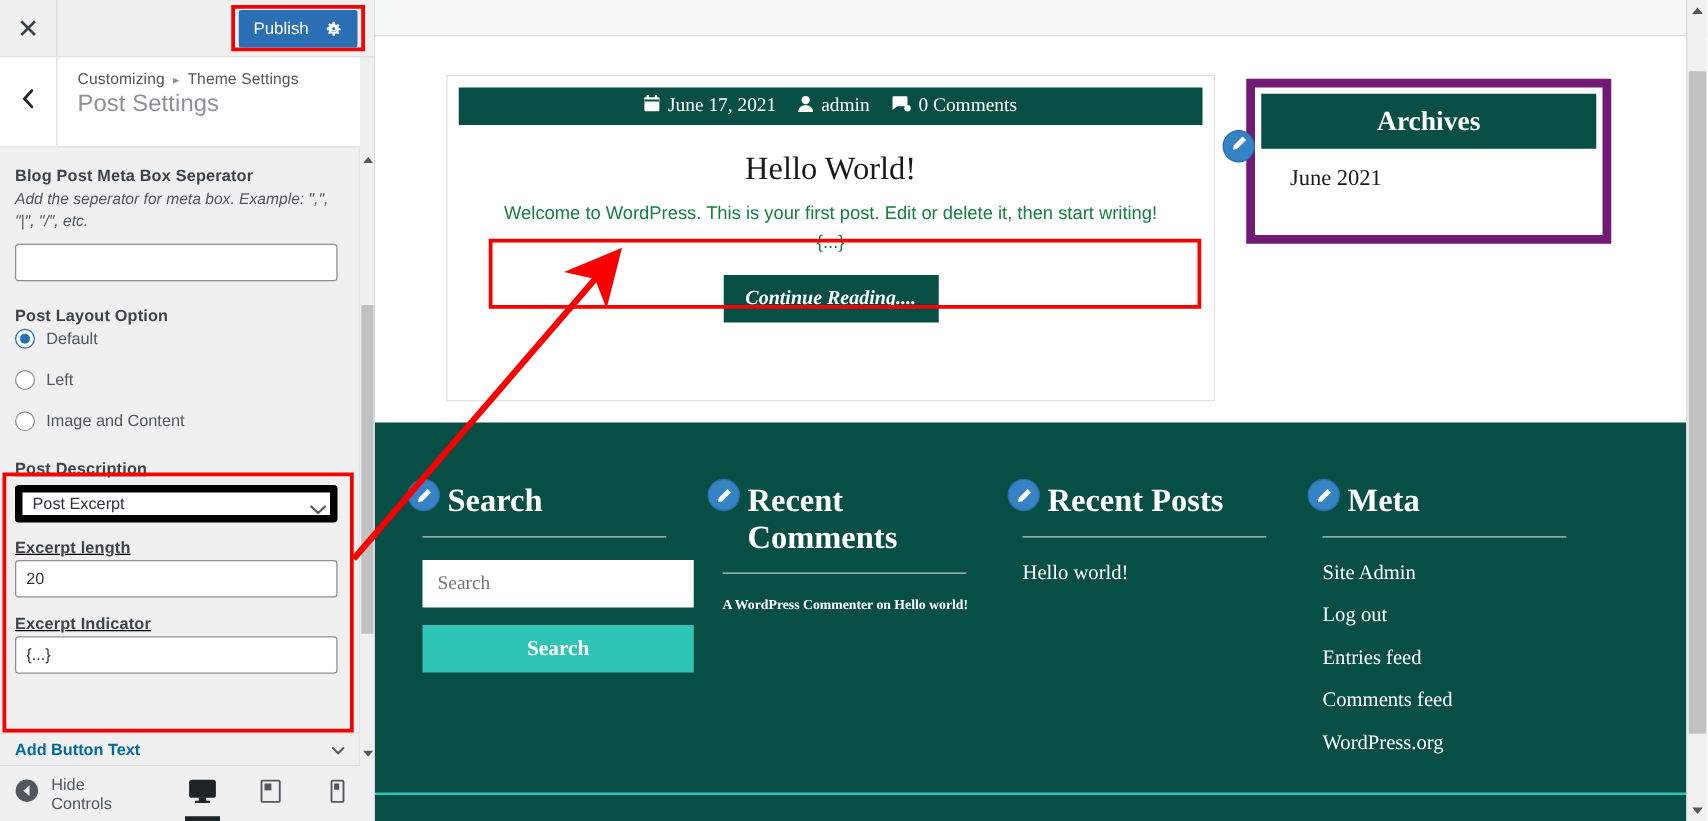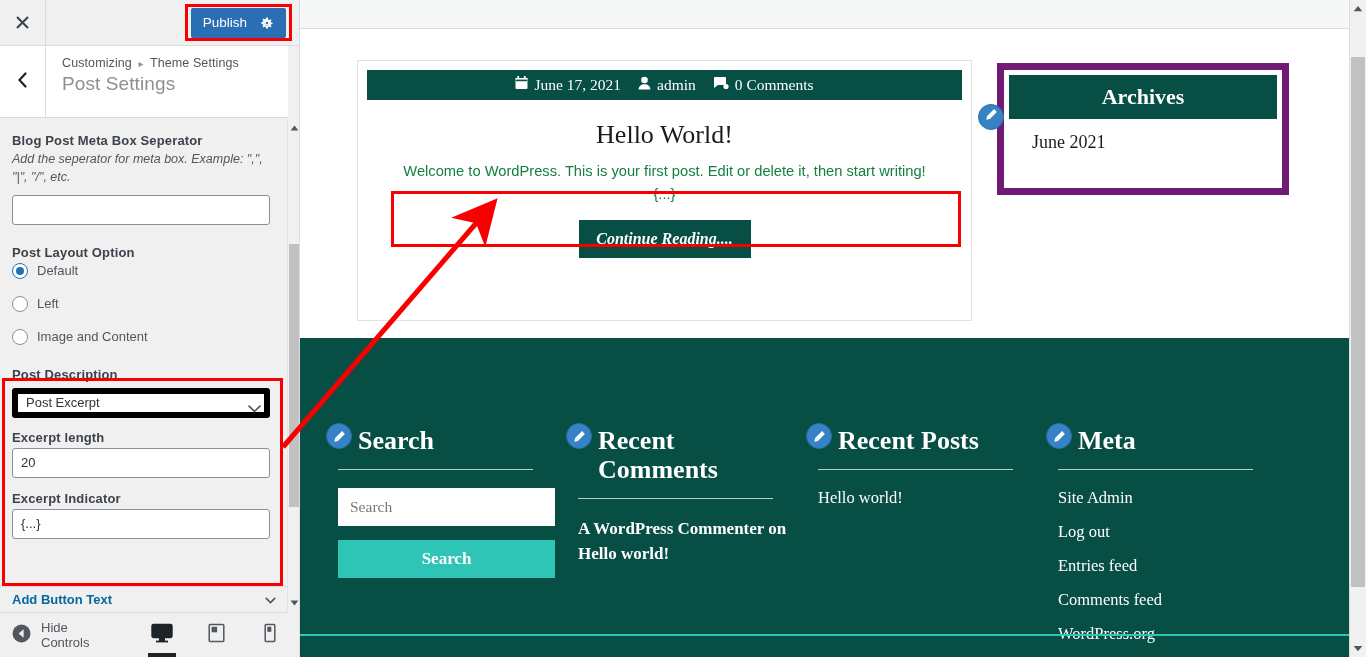--- a/index.html
+++ b/index.html
@@ -249,21 +249,21 @@
 
   
   .site-footer {
     position: absolute; left: 0; top: 308px; width: 1050px; height: 319px;
     background: #074e45;
   }
   .footer-cols {
     position: absolute; left: 38px; top: 48px;
     width: 980px; display: flex; gap: 0;
   }
-  .fcol { width: 240px; position: relative; margin-top: 40px; }
+  .fcol { width: 240px; position: relative; }
   .fcol.c2 { width: 240px; }
   .fw-title {
     display: flex; align-items: flex-start; gap: 0;
     color: #fff; font-family: "Liberation Serif", serif;
     font-size: 26px; font-weight: bold; line-height: 1.12;
     position: relative; padding-left: 20px;
   }
   .pencil {
     position: absolute; left: -12px; top: -3px;
     width: 26px; height: 26px; border-radius: 50%;
@@ -283,21 +283,21 @@
   }
   .search-input::placeholder { color: #777; }
   .search-btn {
     display: block; width: 217px; height: 38px; margin-top: 14px;
     background: #2ec4b6; color: #fff; border: none; cursor: pointer;
     font-family: "Liberation Serif", serif; font-size: 17px; font-weight: bold;
   }
   .fw-text {
     margin-top: 18px; color: #fff;
     font-family: "Liberation Serif", serif;
-    font-size: 17px; font-weight: bold; line-height: 1.45;
+    font-size: 11px; font-weight: bold; line-height: 1.45;
     max-width: 212px;
   }
   .fw-list { list-style: none; margin-top: 18px; }
   .fw-list li { margin-bottom: 14px; }
   .fw-list a, .fw-link {
     color: #fff; text-decoration: none;
     font-family: "Liberation Serif", serif; font-size: 16.5px;
     cursor: pointer;
   }
   .footer-rule {
@@ -390,21 +390,21 @@
         <div class="radio-row">
           <span class="radio-dot"></span>
           <span class="radio-label">Left</span>
         </div>
         <div class="radio-row">
           <span class="radio-dot"></span>
           <span class="radio-label">Image and Content</span>
         </div>
       </div>
 
-      <div style="margin-top:22px;">
+      <div style="margin-top:22px;text-decoration:underline;">
         <div class="cz-label" style="margin-bottom:6px;">Post Description</div>
         <div class="select-wrap">
           <select class="cz-select">
             <option>Post Excerpt</option>
           </select>
           <span class="chev">
             <svg width="13" height="8" viewBox="0 0 13 8">
               <path d="M1 1.2 L6.5 6.4 L12 1.2" stroke="#50575e" stroke-width="1.7" fill="none" stroke-linecap="round"></path>
             </svg>
           </span>

